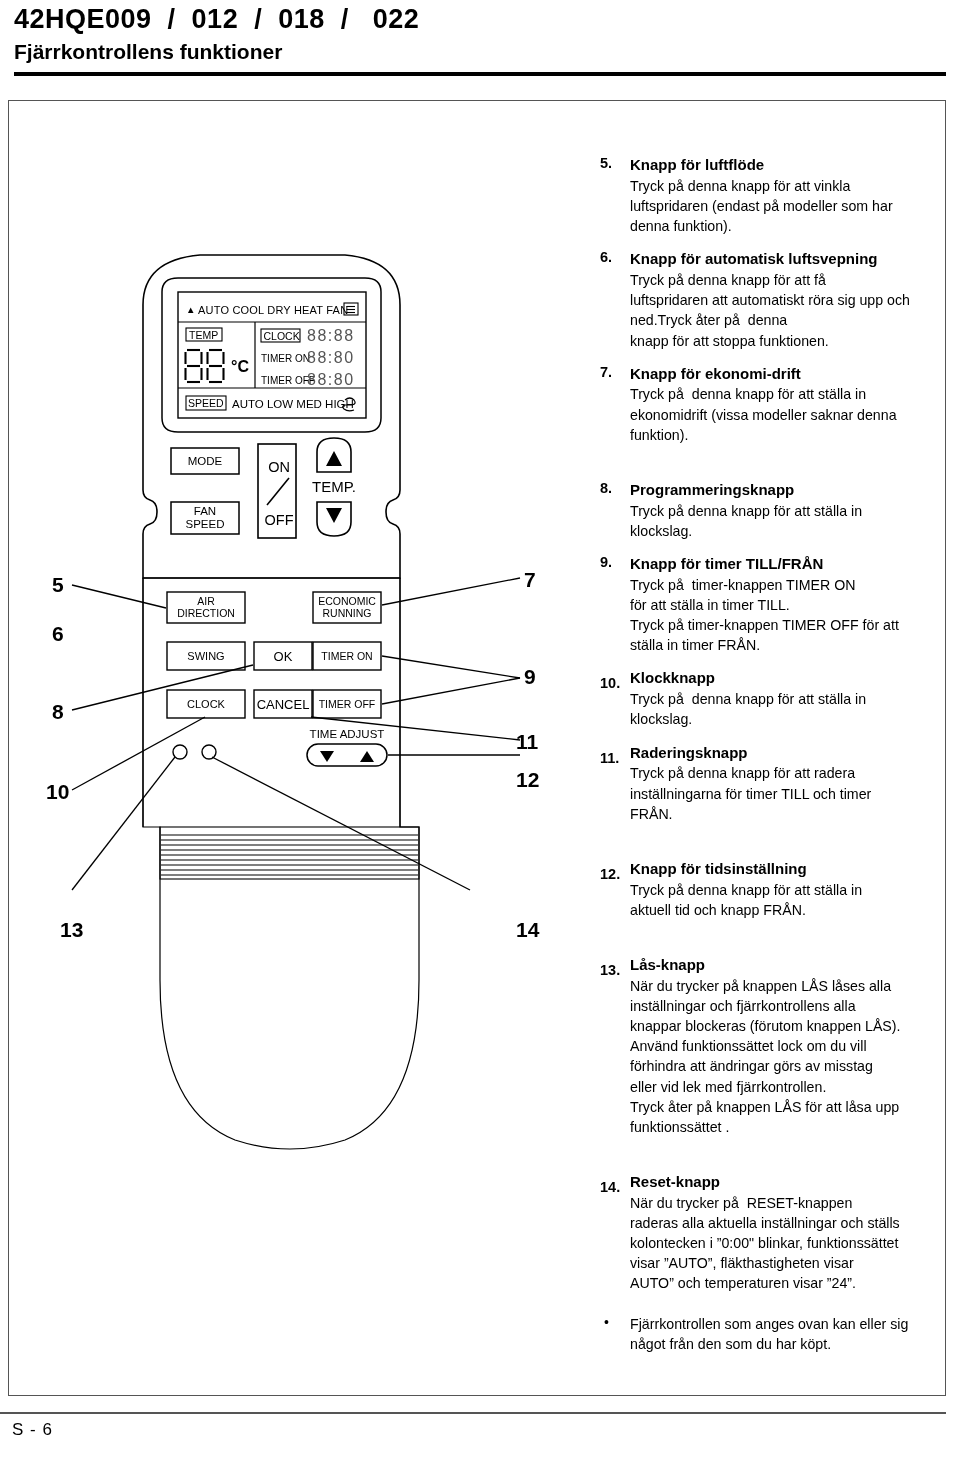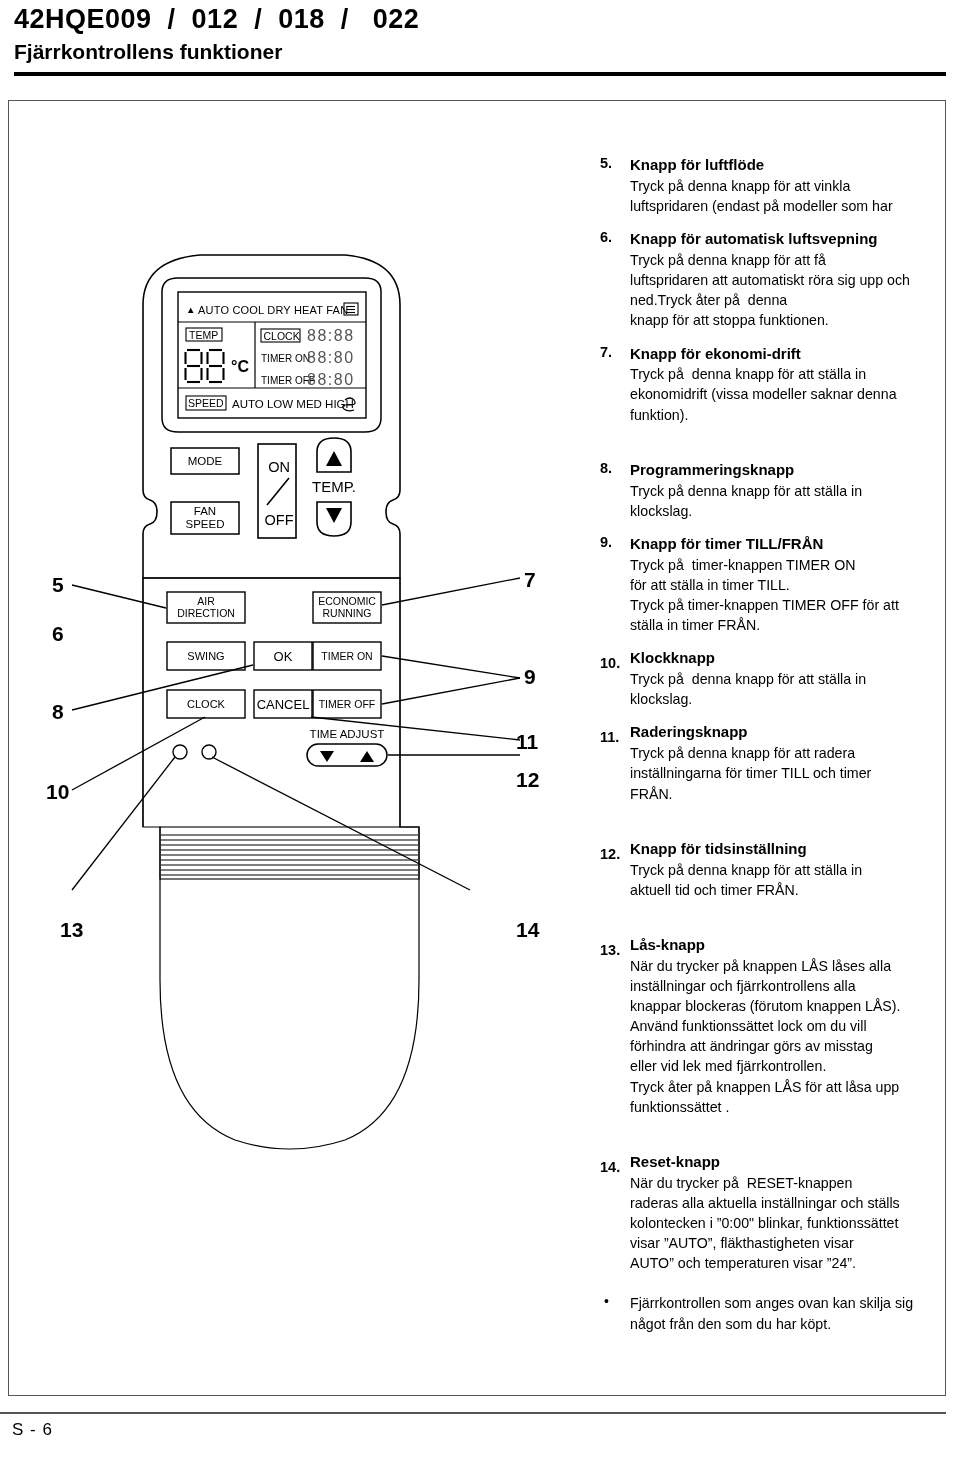--- a/index.html
+++ b/index.html
@@ -284,20 +284,21 @@
   <div class="callout" style="left:516px; top:918px;">14</div>
 
   <div class="textcol">
 
     <div class="item">
       <div class="item-num">5.</div>
       <div class="item-title">Knapp för luftflöde</div>
       <div class="item-body">
         <div>Tryck på denna knapp för att vinkla</div>
         <div>luftspridaren (endast på modeller som har</div>
+        <div>denna funktion).</div>
       </div>
     </div>
 
     <div class="item">
       <div class="item-num">6.</div>
       <div class="item-title">Knapp för automatisk luftsvepning</div>
       <div class="item-body">
         <div>Tryck på denna knapp för att få</div>
         <div>luftspridaren att automatiskt röra sig upp och</div>
         <div>ned.Tryck åter på  denna</div>
@@ -356,21 +357,21 @@
       </div>
     </div>
 
     <div class="spacer-lg"></div>
 
     <div class="item tight">
       <div class="item-num">12.</div>
       <div class="item-title">Knapp för tidsinställning</div>
       <div class="item-body">
         <div>Tryck på denna knapp för att ställa in</div>
-        <div>aktuell tid och timer FRÅN.</div>
+        <div>aktuell tid och knapp FRÅN.</div>
       </div>
     </div>
 
     <div class="spacer-lg"></div>
 
     <div class="item tight">
       <div class="item-num">13.</div>
       <div class="item-title">Lås-knapp</div>
       <div class="item-body">
         <div>När du trycker på knappen LÅS låses alla</div>
@@ -394,21 +395,21 @@
         <div>raderas alla aktuella inställningar och ställs</div>
         <div>kolontecken i ”0:00" blinkar, funktionssättet</div>
         <div>visar ”AUTO”, fläkthastigheten visar</div>
         <div>AUTO” och temperaturen visar ”24”.</div>
       </div>
     </div>
 
     <div class="bullet-item">
       <div class="bullet">•</div>
       <div class="btext">
-        <div>Fjärrkontrollen som anges ovan kan skilja sig</div>
+        <div>Fjärrkontrollen som anges ovan kan eller sig</div>
         <div>något från den som du har köpt.</div>
       </div>
     </div>
 
   </div>
 
   <div class="ftr-rule"></div>
   <div class="ftr-page">S - 6</div>
 
 </div>

